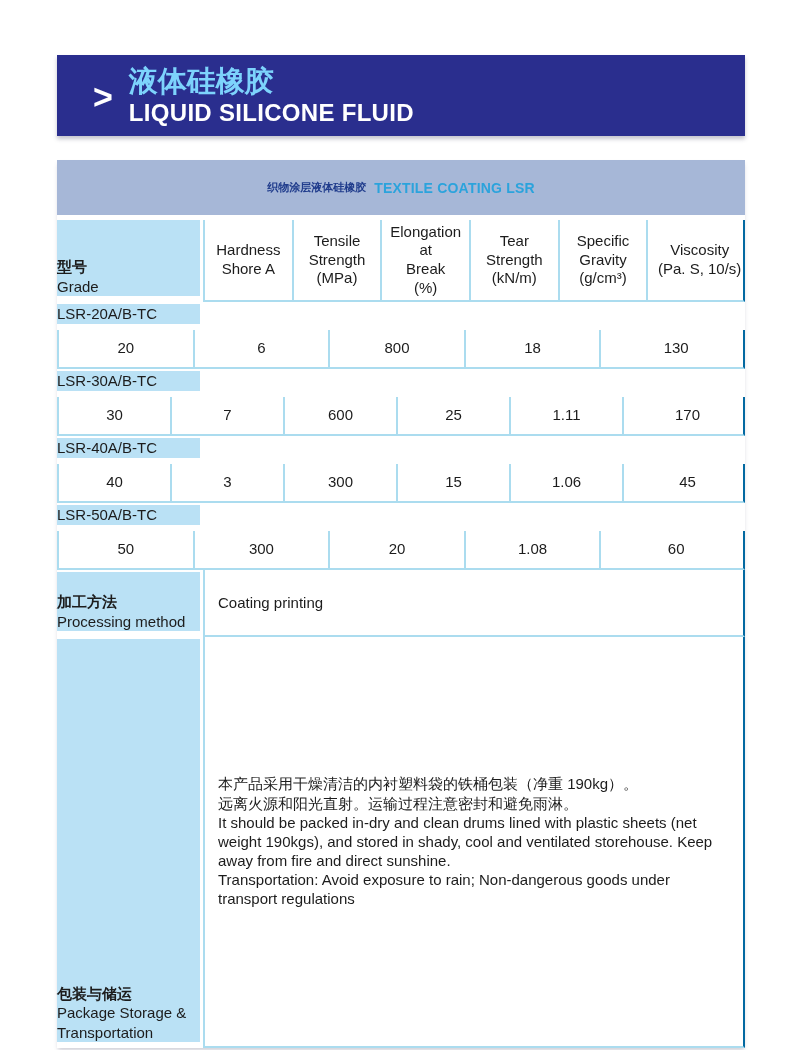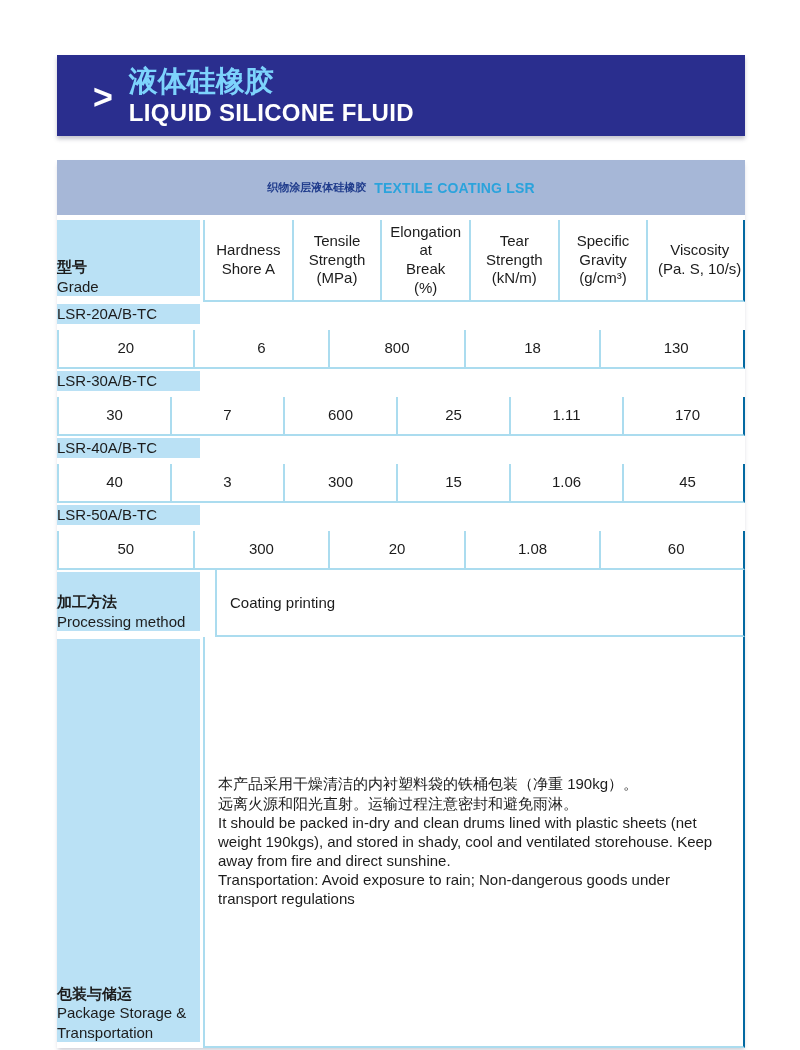--- a/index.html
+++ b/index.html
@@ -42,21 +42,21 @@
     align-items: center;
     justify-content: center;
     margin-bottom: 5px;
   }
   .tt-zh { color: #203c8c; font-size: 11px; font-weight: bold; }
   .tt-en { color: #2ba3dc; font-size: 14px; font-weight: bold; margin-left: 8px; letter-spacing: 0.2px; }
 
   .trow { display: flex; }
   .r-head { height: 82px; }
   .r-data { height: 67px; flex-direction: column; }
-  .r-proc { height: 67px; gap: 12px; }
+  .r-proc { height: 67px; }
   .r-pack { height: 411px; }
 
   .lcell { width: 146px; padding: 2px 3px 6px 0; }
   .r-head .lcell { padding-top: 0; }
   .lblock {
     background: #bae1f5;
     width: 143px; height: 100%;
     display: flex; flex-direction: column; justify-content: flex-end;
     padding-left: 0; padding-right: 6px;
     font-size: 15px; line-height: 1.3; color: #1c1c1c;

